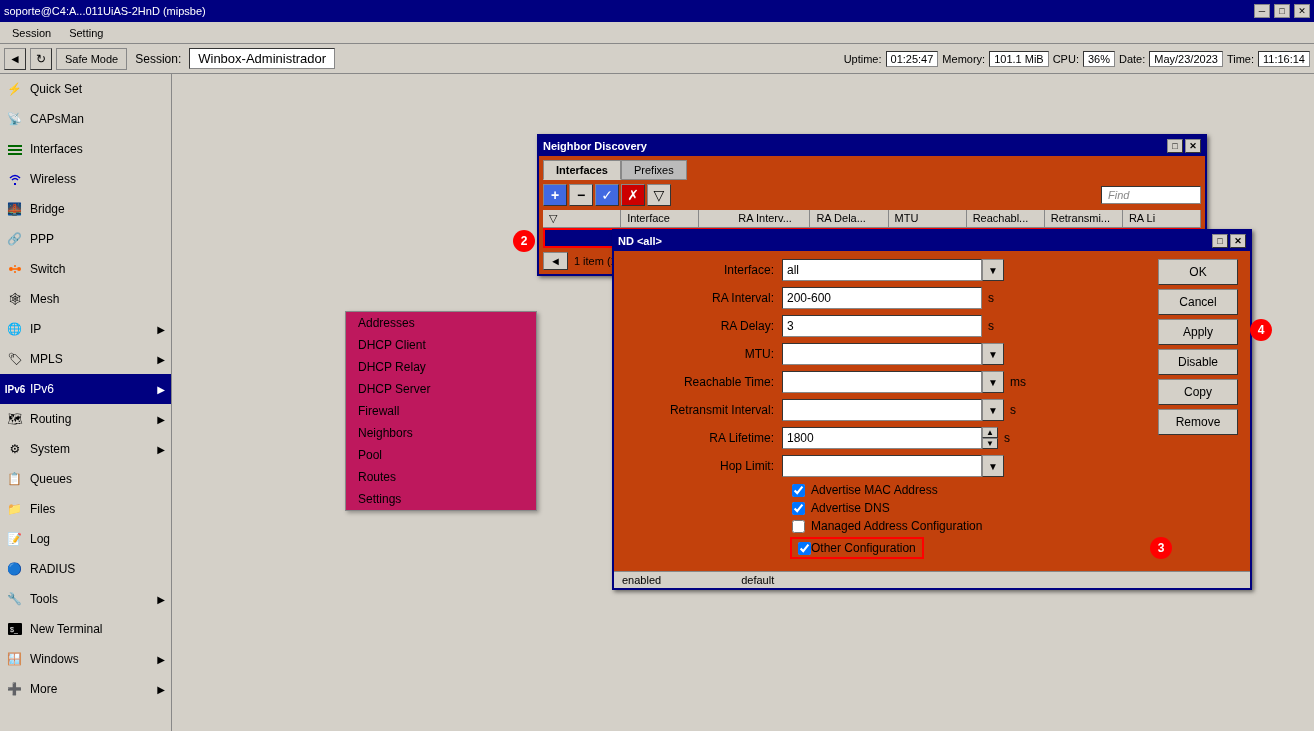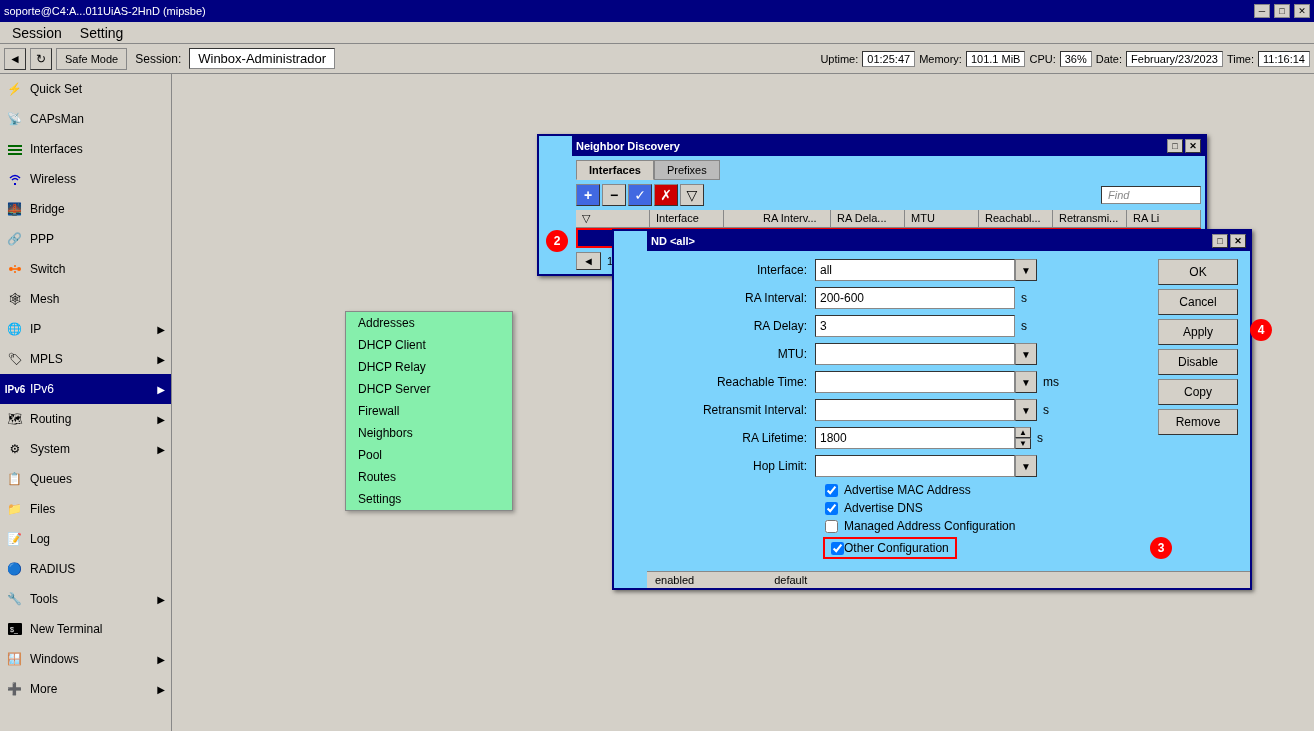--- a/index.html
+++ b/index.html
@@ -6,21 +6,21 @@
     body { font-family: 'Segoe UI', Tahoma, Geneva, Verdana, sans-serif; font-size: 12px; background: #d4d0c8; overflow: hidden; width: 1314px; height: 731px; position: relative; }
 
     
     .title-bar { background: #000080; color: white; height: 22px; display: flex; align-items: center; justify-content: space-between; padding: 0 4px; font-size: 11px; }
     .title-bar-left { display: flex; align-items: center; gap: 4px; }
     .title-bar-right { display: flex; gap: 4px; }
     .title-btn { background: #d4d0c8; border: 1px solid #888; width: 16px; height: 14px; font-size: 9px; display: flex; align-items: center; justify-content: center; cursor: pointer; color: black; }
 
     
     .menu-bar { background: #d4d0c8; height: 22px; display: flex; align-items: center; border-bottom: 1px solid #888; padding: 0 4px; gap: 2px; }
-    .menu-item { padding: 2px 8px; cursor: pointer; font-size: 14px; }
+    .menu-item { padding: 2px 8px; cursor: pointer; font-size: 11px; }
 
     
     .toolbar { background: #d4d0c8; height: 30px; display: flex; align-items: center; padding: 2px 4px; gap: 4px; border-bottom: 1px solid #888; }
     .toolbar-btn { background: #d4d0c8; border: 1px solid #888; padding: 2px 8px; cursor: pointer; font-size: 11px; height: 22px; display: flex; align-items: center; }
     .status-bar { background: #d4d0c8; display: flex; align-items: center; gap: 4px; margin-left: auto; font-size: 11px; }
     .status-value { border: 1px inset #888; padding: 1px 4px; background: white; }
 
     
     .main-layout { display: flex; height: calc(731px - 74px); }
 
@@ -30,21 +30,21 @@
     .sidebar-item:hover, .sidebar-item.active { background: #000080; color: white; }
     .sidebar-item.active { background: #000080; color: white; }
     .sidebar-icon { width: 18px; height: 18px; display: flex; align-items: center; justify-content: center; flex-shrink: 0; }
     .sidebar-label { font-size: 12px; flex: 1; }
     .sidebar-arrow { font-size: 10px; margin-left: auto; }
 
     
     .content { flex: 1; background: #d4d0c8; position: relative; }
 
     
-    .window { position: absolute; background: #7dd3fc; border: 2px solid #000080; box-shadow: 2px 2px 4px rgba(0,0,0,0.5); padding-left: 33px; }
+    .window { position: absolute; background: #c2410c; border: 2px solid #000080; box-shadow: 2px 2px 4px rgba(0,0,0,0.5); }
     .window-titlebar { background: #000080; color: white; padding: 2px 4px; display: flex; align-items: center; justify-content: space-between; height: 20px; font-size: 11px; font-weight: bold; cursor: move; }
     .window-controls { display: flex; gap: 2px; }
     .win-btn { background: #d4d0c8; border: 1px outset #888; width: 16px; height: 14px; font-size: 9px; display: flex; align-items: center; justify-content: center; cursor: pointer; color: black; }
 
     
     .nd-main-window { top: 60px; left: 350px; width: 680px; }
     .nd-main-content { padding: 4px; }
     .tab-bar { display: flex; margin-bottom: 4px; }
     .tab { padding: 3px 12px; border: 1px solid #888; background: #d4d0c8; cursor: pointer; font-size: 11px; }
     .tab.active { background: #d4d0c8; border-bottom: 1px solid #d4d0c8; font-weight: bold; }
@@ -72,21 +72,21 @@
     .form-unit { padding: 0 6px; font-size: 12px; }
     .dropdown-btn { width: 22px; height: 22px; border: 1px outset #888; background: #d4d0c8; display: flex; align-items: center; justify-content: center; cursor: pointer; font-size: 10px; }
     .spin-up { width: 16px; height: 11px; border: 1px outset #888; background: #d4d0c8; display: flex; align-items: center; justify-content: center; cursor: pointer; font-size: 8px; }
     .spin-down { width: 16px; height: 11px; border: 1px outset #888; background: #d4d0c8; display: flex; align-items: center; justify-content: center; cursor: pointer; font-size: 8px; }
     .spin-container { display: flex; flex-direction: column; }
     .checkbox-row { display: flex; align-items: center; margin-bottom: 4px; padding-left: 170px; }
     .checkbox-row input[type=checkbox] { margin-right: 6px; }
     .dialog-btn { width: 80px; height: 26px; border: 1px outset #888; background: #d4d0c8; font-size: 12px; cursor: pointer; display: flex; align-items: center; justify-content: center; }
 
     
-    .dropdown-menu { position: absolute; background: #86efac; border: 1px solid #888; box-shadow: 2px 2px 4px rgba(0,0,0,0.3); z-index: 1000; width: 168px; }
+    .dropdown-menu { position: absolute; background: #be185d; border: 1px solid #888; box-shadow: 2px 2px 4px rgba(0,0,0,0.3); z-index: 1000; width: 192px; }
     .dropdown-menu-item { padding: 4px 12px; cursor: pointer; font-size: 12px; }
 
     
     .annotation { position: absolute; background: red; color: white; border-radius: 50%; width: 22px; height: 22px; display: flex; align-items: center; justify-content: center; font-size: 12px; font-weight: bold; z-index: 2000; }
 
     .interface-dropdown { display: flex; align-items: center; }
   </style>
 </head>
 <body>
 
@@ -115,21 +115,21 @@
     <div style="border:1px inset #888;padding:2px 8px;background:white;font-size:13px;">Winbox-Administrador</div>
   </div>
   <div class="status-bar">
     <span>Uptime:</span>
     <span class="status-value">01:25:47</span>
     <span>Memory:</span>
     <span class="status-value">101.1 MiB</span>
     <span>CPU:</span>
     <span class="status-value">36%</span>
     <span>Date:</span>
-    <span class="status-value">February/23/2023</span>
+    <span class="status-value">May/23/2023</span>
     <span>Time:</span>
     <span class="status-value">11:16:14</span>
   </div>
 </div>
 
 <div class="main-layout">
 
   <div class="sidebar">
     <div class="sidebar-item">
       <div class="sidebar-icon">⚡</div>

